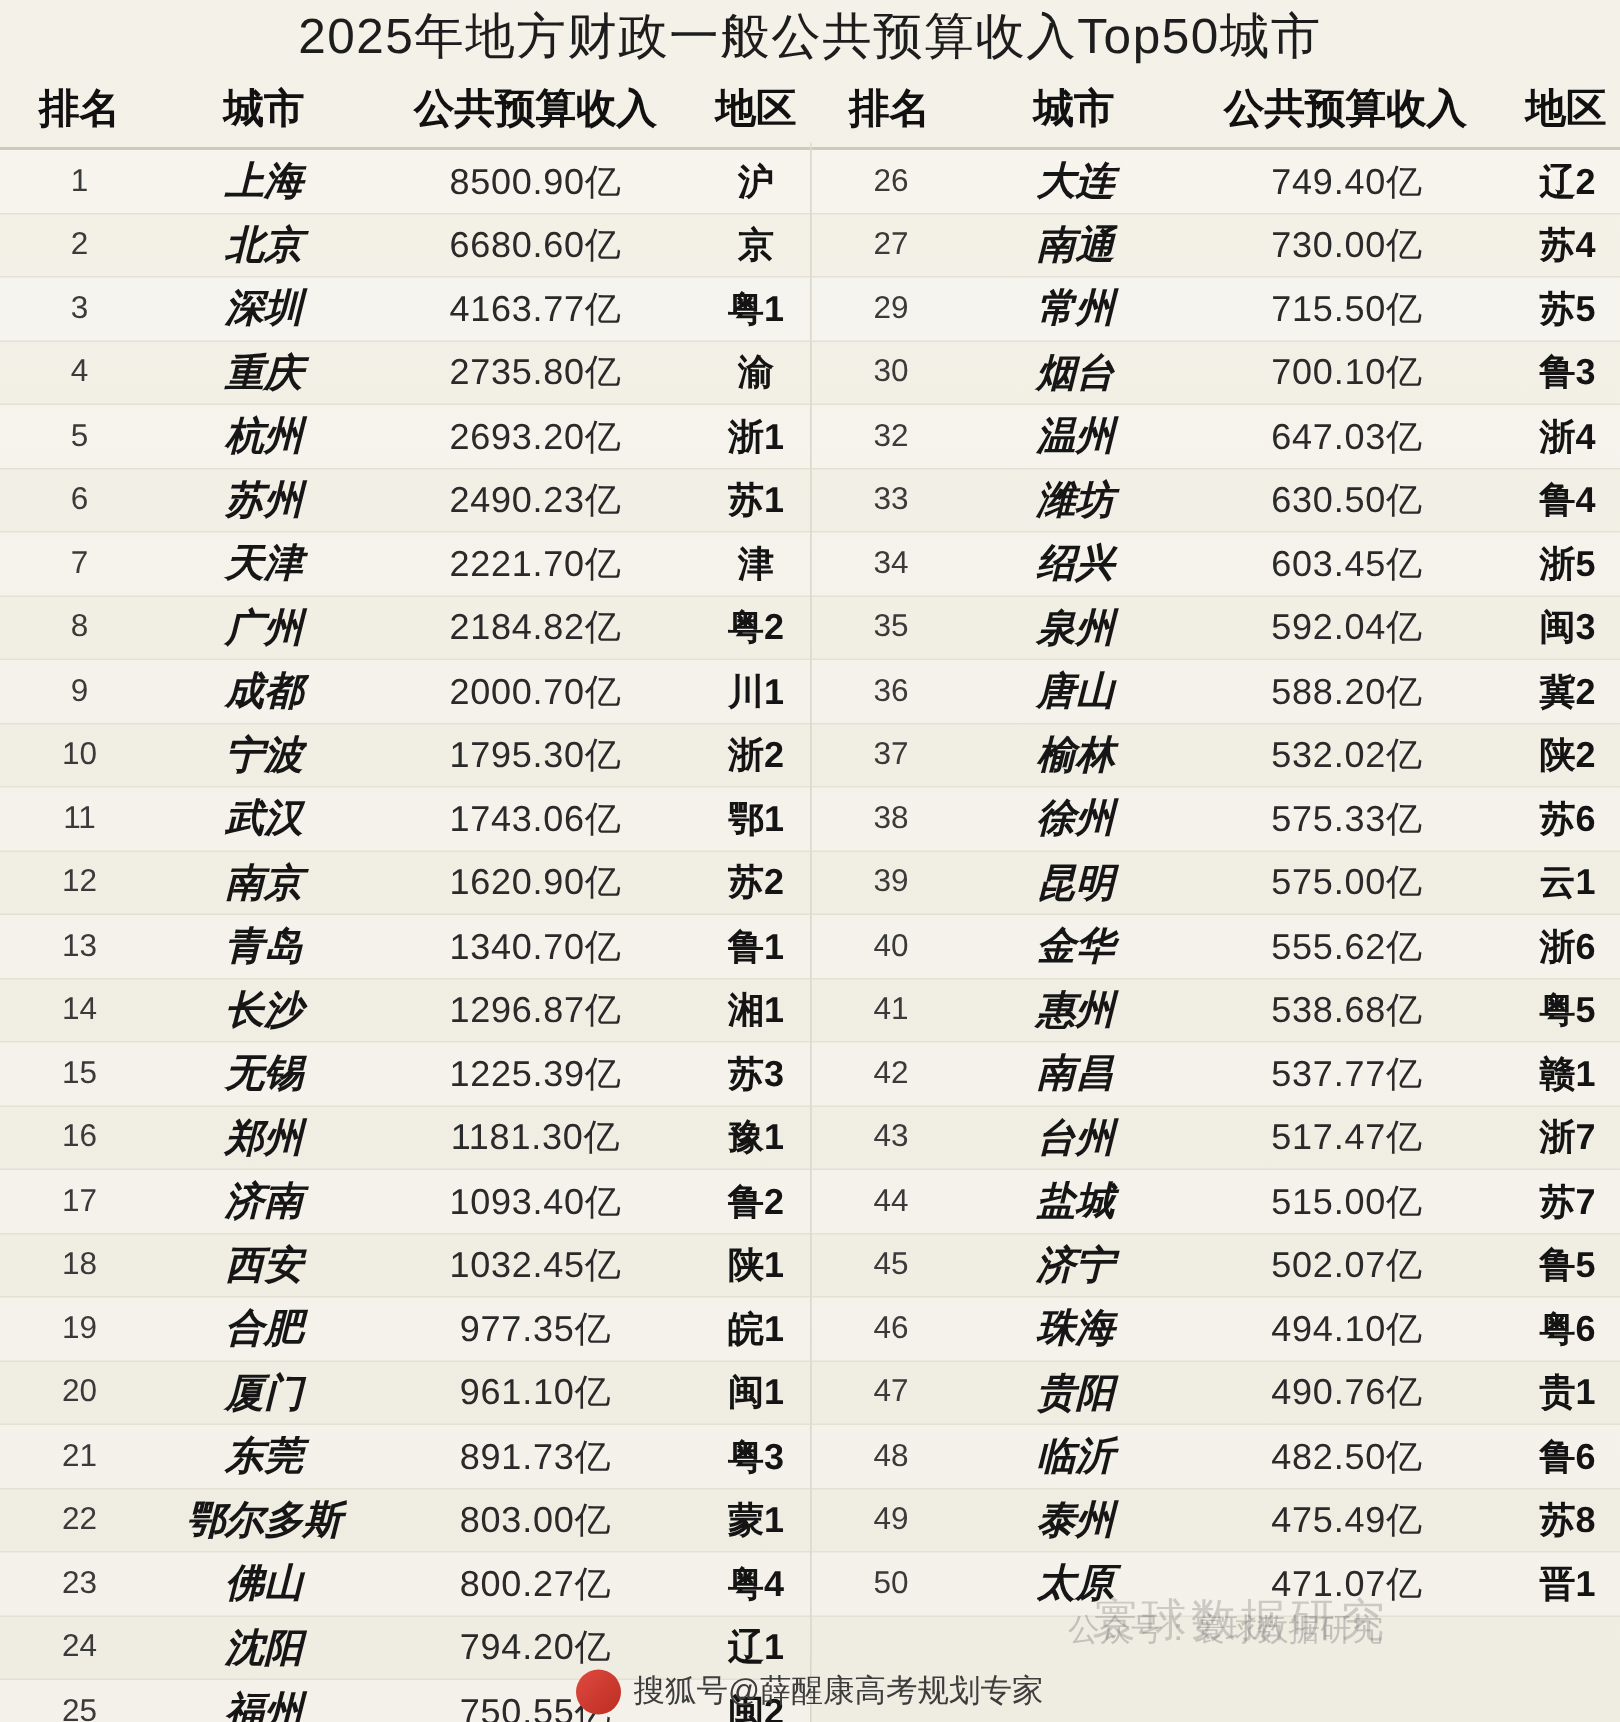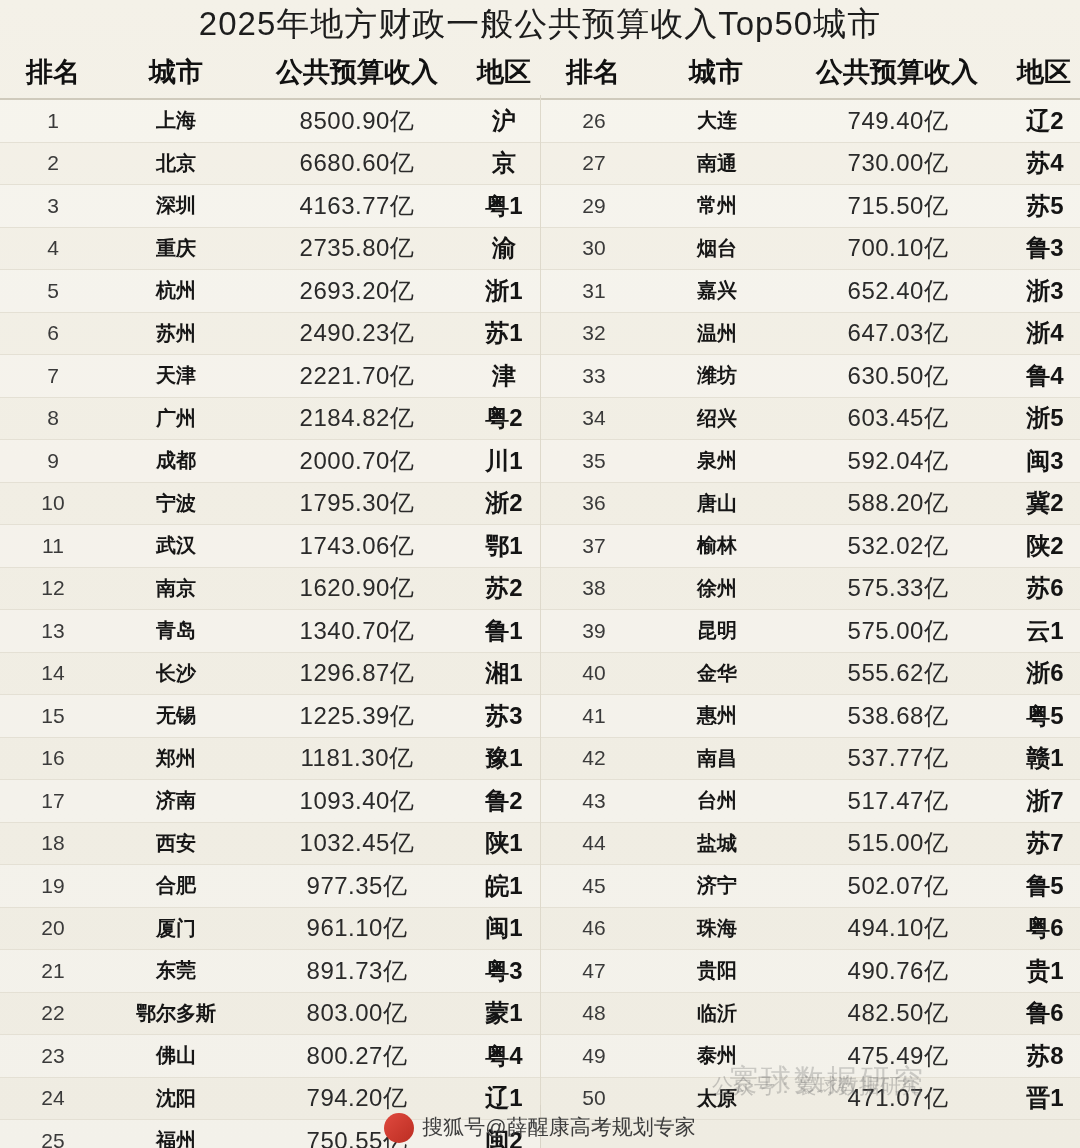--- a/index.html
+++ b/index.html
@@ -68,23 +68,24 @@
     white-space: nowrap;
     overflow: hidden;
   }
   .c-rank {
     width: 106px;
     font-size: 21px;
     color: #3a3a3a;
   }
   .c-city {
     width: 140px;
-    font-size: 20px;
+    font-size: 26px;
     font-weight: bold;
     color: #161616;
+    font-style: italic;
   }
   .c-rev {
     width: 222px;
     font-size: 24px;
     color: #2a2a2a;
     letter-spacing: 0.5px;
   }
   .c-reg {
     width: 72px;
     font-size: 24px;
@@ -341,26 +342,20 @@
           <div class="cell c-rev">715.50亿</div>
           <div class="cell c-reg">苏5</div>
         </div>
         <div class="row">
           <div class="cell c-rank">30</div>
           <div class="cell c-city">烟台</div>
           <div class="cell c-rev">700.10亿</div>
           <div class="cell c-reg">鲁3</div>
         </div>
         <div class="row">
-          <div class="cell c-rank">31</div>
-          <div class="cell c-city">嘉兴</div>
-          <div class="cell c-rev">652.40亿</div>
-          <div class="cell c-reg">浙3</div>
-        </div>
-        <div class="row">
           <div class="cell c-rank">32</div>
           <div class="cell c-city">温州</div>
           <div class="cell c-rev">647.03亿</div>
           <div class="cell c-reg">浙4</div>
         </div>
         <div class="row">
           <div class="cell c-rank">33</div>
           <div class="cell c-city">潍坊</div>
           <div class="cell c-rev">630.50亿</div>
           <div class="cell c-reg">鲁4</div>

